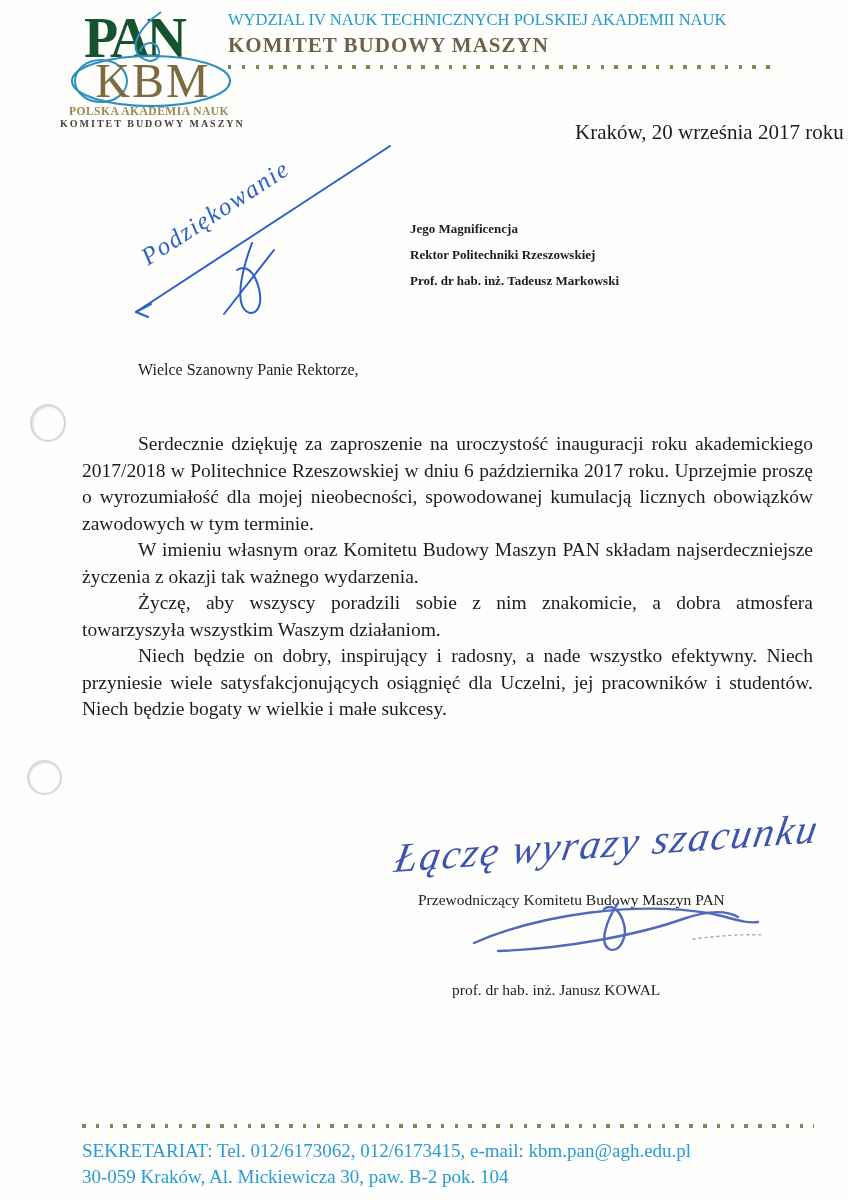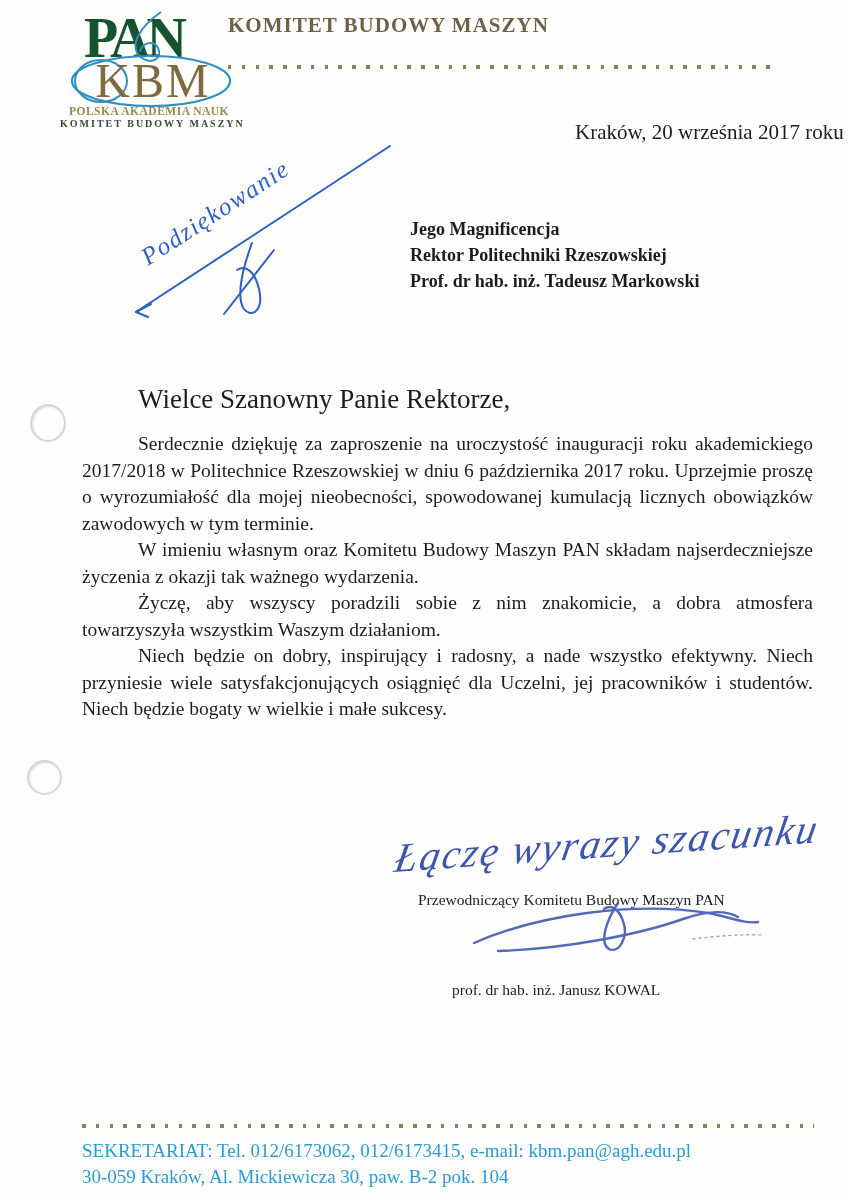--- a/index.html
+++ b/index.html
@@ -32,28 +32,28 @@
     background-image:repeating-linear-gradient(90deg,#8f7f58 0 3.5px,transparent 3.5px 13.8px);
   }
   .dots-top{left:228px;top:65px;width:542px;}
   .dots-bottom{left:82px;top:1124px;width:732px;}
   
   .date-line{position:absolute;left:575px;top:120px;font-size:21px;white-space:nowrap;}
   
   .annot-svg{position:absolute;left:122px;top:138px;width:285px;height:190px;overflow:visible;}
   .annot-text{font-style:italic;font-size:25px;letter-spacing:1.5px;}
   
-  .recipient{position:absolute;left:410px;top:216px;font-size:18px;font-weight:bold;line-height:26px;}
+  .recipient{position:absolute;left:410px;top:216px;font-size:13px;font-weight:bold;line-height:26px;}
   
   .hole{position:absolute;border-radius:50%;border:2.5px solid rgba(175,175,172,.5);
         box-shadow:inset 1px 1px 2px rgba(160,160,158,.35);}
   .hole1{left:30px;top:404px;width:32px;height:34px;}
   .hole2{left:27px;top:760px;width:31px;height:31px;}
   
-  .salutation{position:absolute;left:138px;top:361px;font-size:27px;margin-top:23px;}
+  .salutation{position:absolute;left:138px;top:361px;font-size:16px;}
   .body-text{position:absolute;left:82px;top:431px;width:731px;
              font-size:19.5px;line-height:26.5px;text-align:justify;}
   .body-text p{margin:0;text-indent:56px;}
   
   .closing-svg{position:absolute;left:385px;top:806px;width:410px;height:90px;overflow:visible;}
   .closing-hand{font-style:italic;font-size:41px;letter-spacing:2px;}
   .closing-title{position:absolute;left:418px;top:891px;font-size:15.5px;white-space:nowrap;}
   .sig-svg{position:absolute;left:468px;top:899px;width:300px;height:58px;overflow:visible;}
   .closing-signer{position:absolute;left:452px;top:945px;font-size:15.5px;white-space:nowrap;margin-top:36px;}
   
@@ -71,20 +71,21 @@
     <ellipse cx="87" cy="29" rx="79" ry="25" fill="none" stroke="#2e8fc0" stroke-width="2.2"></ellipse>
     <ellipse cx="37" cy="29" rx="26" ry="21" fill="none" stroke="#2e8fc0" stroke-width="2"></ellipse>
     <path d="M97,-40 C74,-24 64,-4 78,6 C88,13 99,6 94,-4 C90,-12 78,-10 76,0" fill="none" stroke="#2e8fc0" stroke-width="2"></path>
     <text x="89" y="45" text-anchor="middle" font-size="48" letter-spacing="2" font-family="Liberation Serif, DejaVu Serif, serif" fill="#7d6a3f">KBM</text>
   </svg>
 
   <div class="logo-line1">POLSKA AKADEMIA NAUK</div>
   <div class="logo-line2">KOMITET BUDOWY MASZYN</div>
 
   <div class="hdr-block">
+    <div class="hdr-l1">WYDZIAL IV NAUK TECHNICZNYCH POLSKIEJ AKADEMII NAUK</div>
     <div class="hdr-l2">KOMITET BUDOWY MASZYN</div>
   </div>
   <div class="dots dots-top"></div>
 
   <div class="date-line">Kraków, 20 września 2017 roku</div>
 
   <svg class="annot-svg" viewBox="0 0 285 190">
     <g stroke="#2d5fc8" fill="none" stroke-width="2" stroke-linecap="round">
       <path d="M268,8 L14,174"></path>
       <path d="M14,174 L29,166 M14,174 L26,179"></path>

